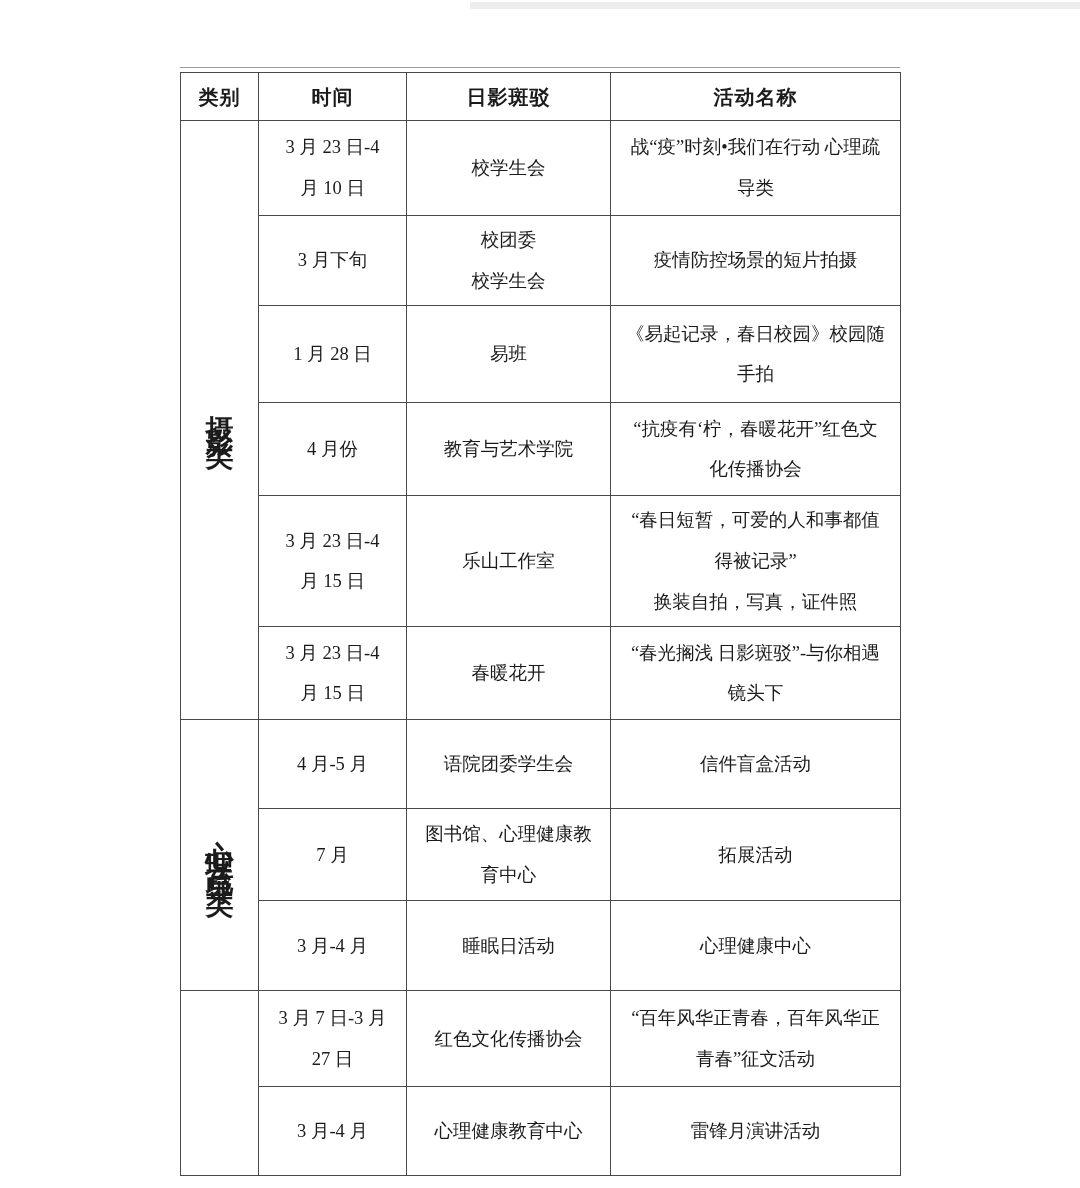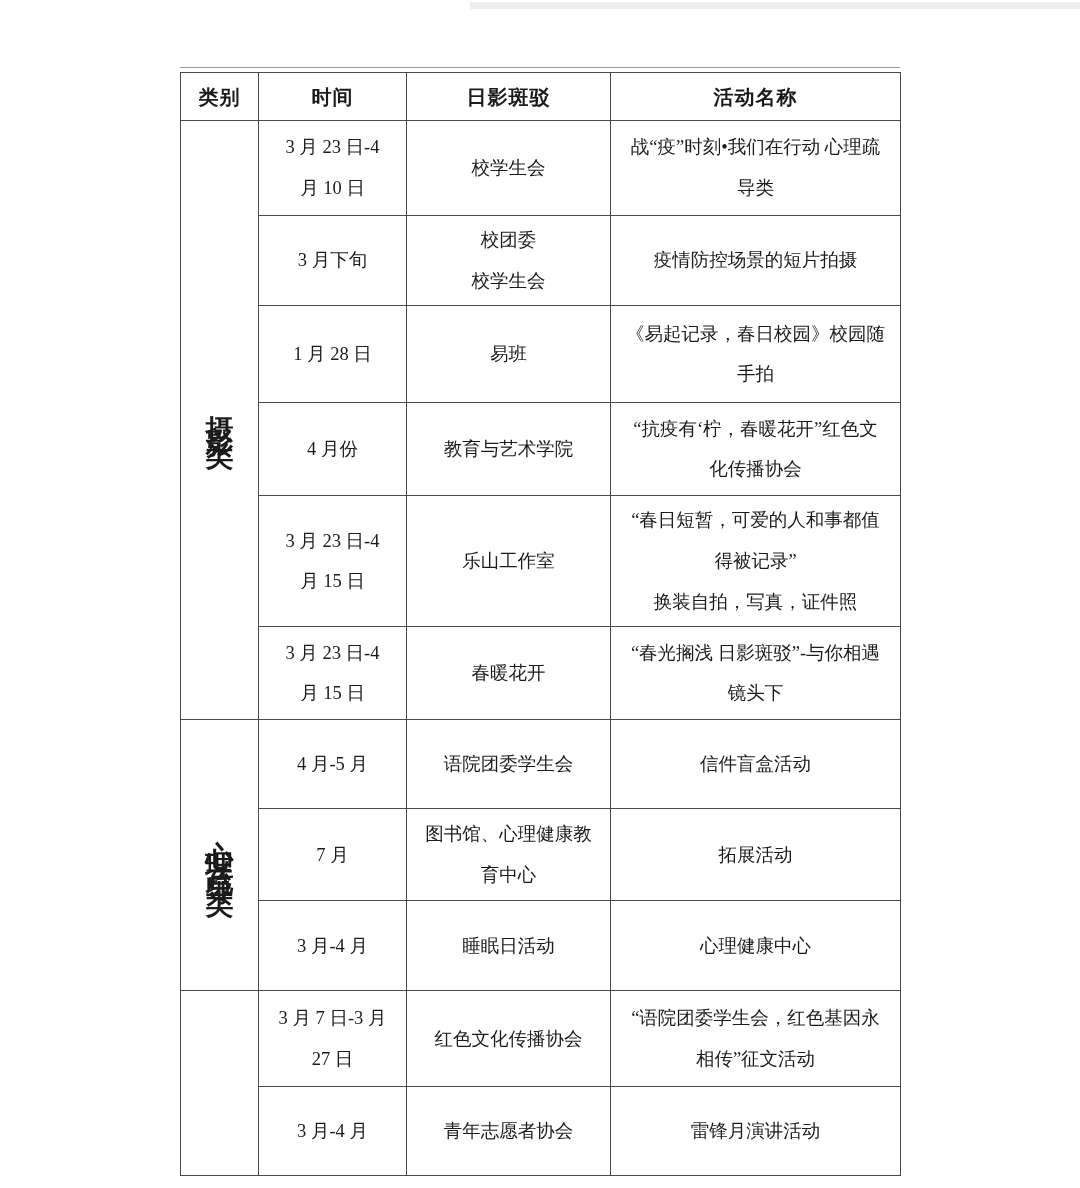--- a/index.html
+++ b/index.html
@@ -145,23 +145,23 @@
         <tr style="height:90px">
           <td>3 月-4 月</td>
           <td>睡眠日活动</td>
           <td>心理健康中心</td>
         </tr>
 
         <tr style="height:96px">
           <td class="cat" rowspan="2"><span class="vert"></span></td>
           <td>3 月 7 日-3 月 27 日</td>
           <td>红色文化传播协会</td>
-          <td>“语院团委学生会，红色基因永相传”征文活动</td>
+          <td>“百年风华正青春，百年风华正青春”征文活动</td>
         </tr>
         <tr style="height:89px">
           <td>3 月-4 月</td>
-          <td>青年志愿者协会</td>
+          <td>心理健康教育中心</td>
           <td>雷锋月演讲活动</td>
         </tr>
       </tbody>
     </table>
   </div>
 </div>
 
 </body></html>

